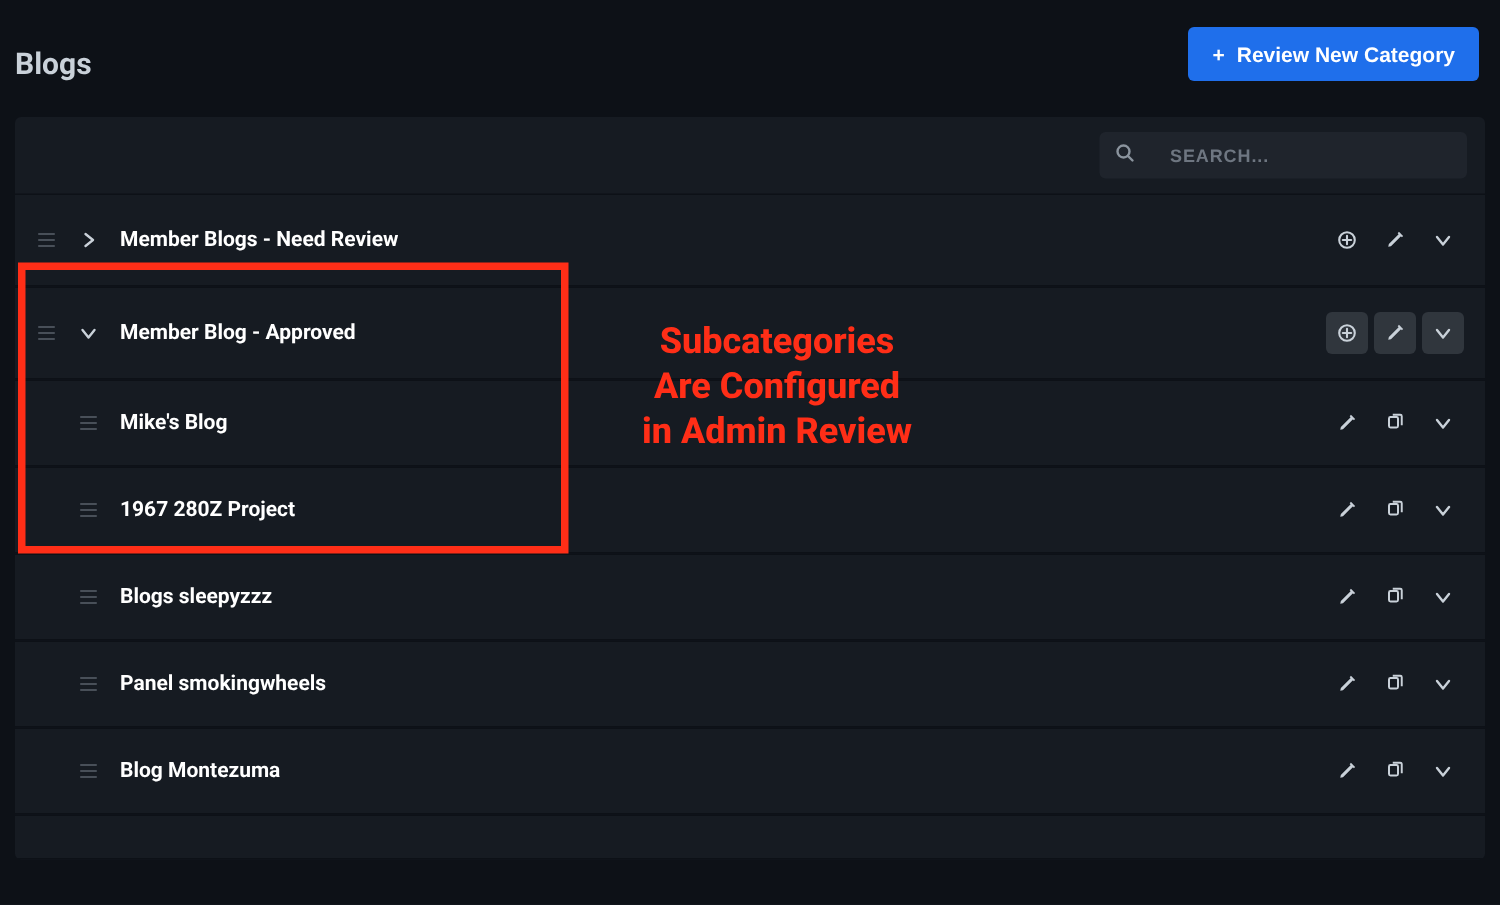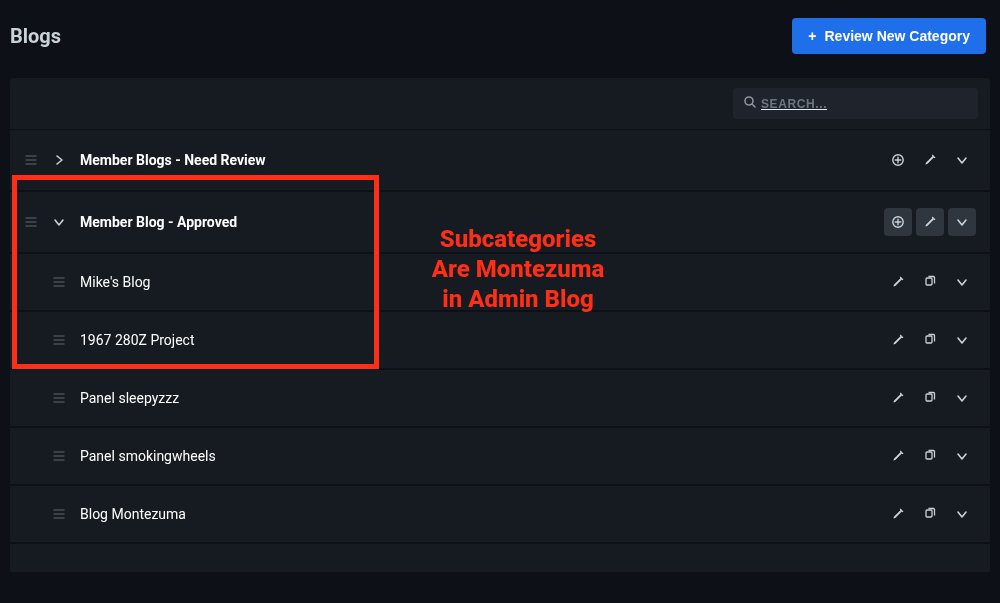--- a/index.html
+++ b/index.html
@@ -7,21 +7,21 @@
     background: #0d1117;
     color: #e6edf3;
     font-family: -apple-system, BlinkMacSystemFont, "Segoe UI", Roboto, sans-serif;
     width: 1000px;
     height: 603px;
     overflow: hidden;
   }
   .page-header {
     display: flex;
     justify-content: space-between;
-    align-items: center;
+    align-items: flex-end;
     padding: 18px 14px 14px 10px;
   }
   .page-title {
     font-size: 20px;
     font-weight: 700;
     color: #c9d1d9;
   }
   .primary-btn {
     background: #1f6feb;
     color: #fff;
@@ -47,22 +47,21 @@
     justify-content: flex-end;
     padding: 10px 12px 10px 12px;
   }
   .search-wrap {
     background: #1f242c;
     border-radius: 4px;
     display: flex;
     align-items: center;
     padding: 6px 10px;
     width: 245px;
-    gap: 4px;
-    text-decoration: underline;
+    gap: 23px;
   }
   .search-wrap input {
     background: transparent;
     border: none;
     color: #8b949e;
     font-size: 12px;
     font-weight: 700;
     letter-spacing: 0.6px;
     outline: none;
     width: 100%;
@@ -91,21 +90,21 @@
     margin-right: 14px;
     display: flex;
     align-items: center;
     cursor: pointer;
   }
   .row-title {
     font-size: 14px;
     font-weight: 700;
     color: #ffffff;
   }
-  .row.sub .row-title { font-weight: 400; }
+  .row.sub .row-title { font-weight: 700; }
   .spacer { flex: 1; }
   .actions {
     display: flex;
     gap: 4px;
   }
   .icon-btn {
     width: 28px;
     height: 28px;
     border-radius: 4px;
     display: flex;
@@ -123,21 +122,21 @@
     border: 5px solid #ff2e17;
     pointer-events: none;
     left: 12px;
     top: 175px;
     width: 367px;
     height: 194px;
   }
   .callout-text {
     position: absolute;
     left: 398px;
-    top: 224px;
+    top: 212px;
     color: #ff2e17;
     font-size: 24px;
     font-weight: 800;
     line-height: 1.25;
     text-align: center;
     pointer-events: none;
     width: 240px;
   }
 </style>
 </head>
@@ -311,21 +310,21 @@
         </button>
     </div>
   </div>
 
   <div class="row sub">
     <span class="drag">
         <svg width="14" height="14" viewBox="0 0 14 14">
           <use href="#i-drag"></use>
         </svg>
       </span>
-    <span class="row-title">Panel sleepyzzz</span>
+    <span class="row-title">Blogs sleepyzzz</span>
     <span class="spacer"></span>
     <div class="actions">
       <button class="icon-btn">
           <svg width="14" height="14" viewBox="0 0 14 14">
             <use href="#i-pencil"></use>
           </svg>
         </button>
       <button class="icon-btn">
           <svg width="14" height="14" viewBox="0 0 14 14">
             <use href="#i-copy"></use>
@@ -398,15 +397,15 @@
 
     <span class="spacer"></span>
 
   </div>
 
 </div>
 
 <div class="callout-box"></div>
 <div class="callout-text">
   <div>Subcategories</div>
-  <div>Are Montezuma</div>
-  <div>in Admin Blog</div>
+  <div>Are Configured</div>
+  <div>in Admin Review</div>
 </div>
 
 </body></html>

